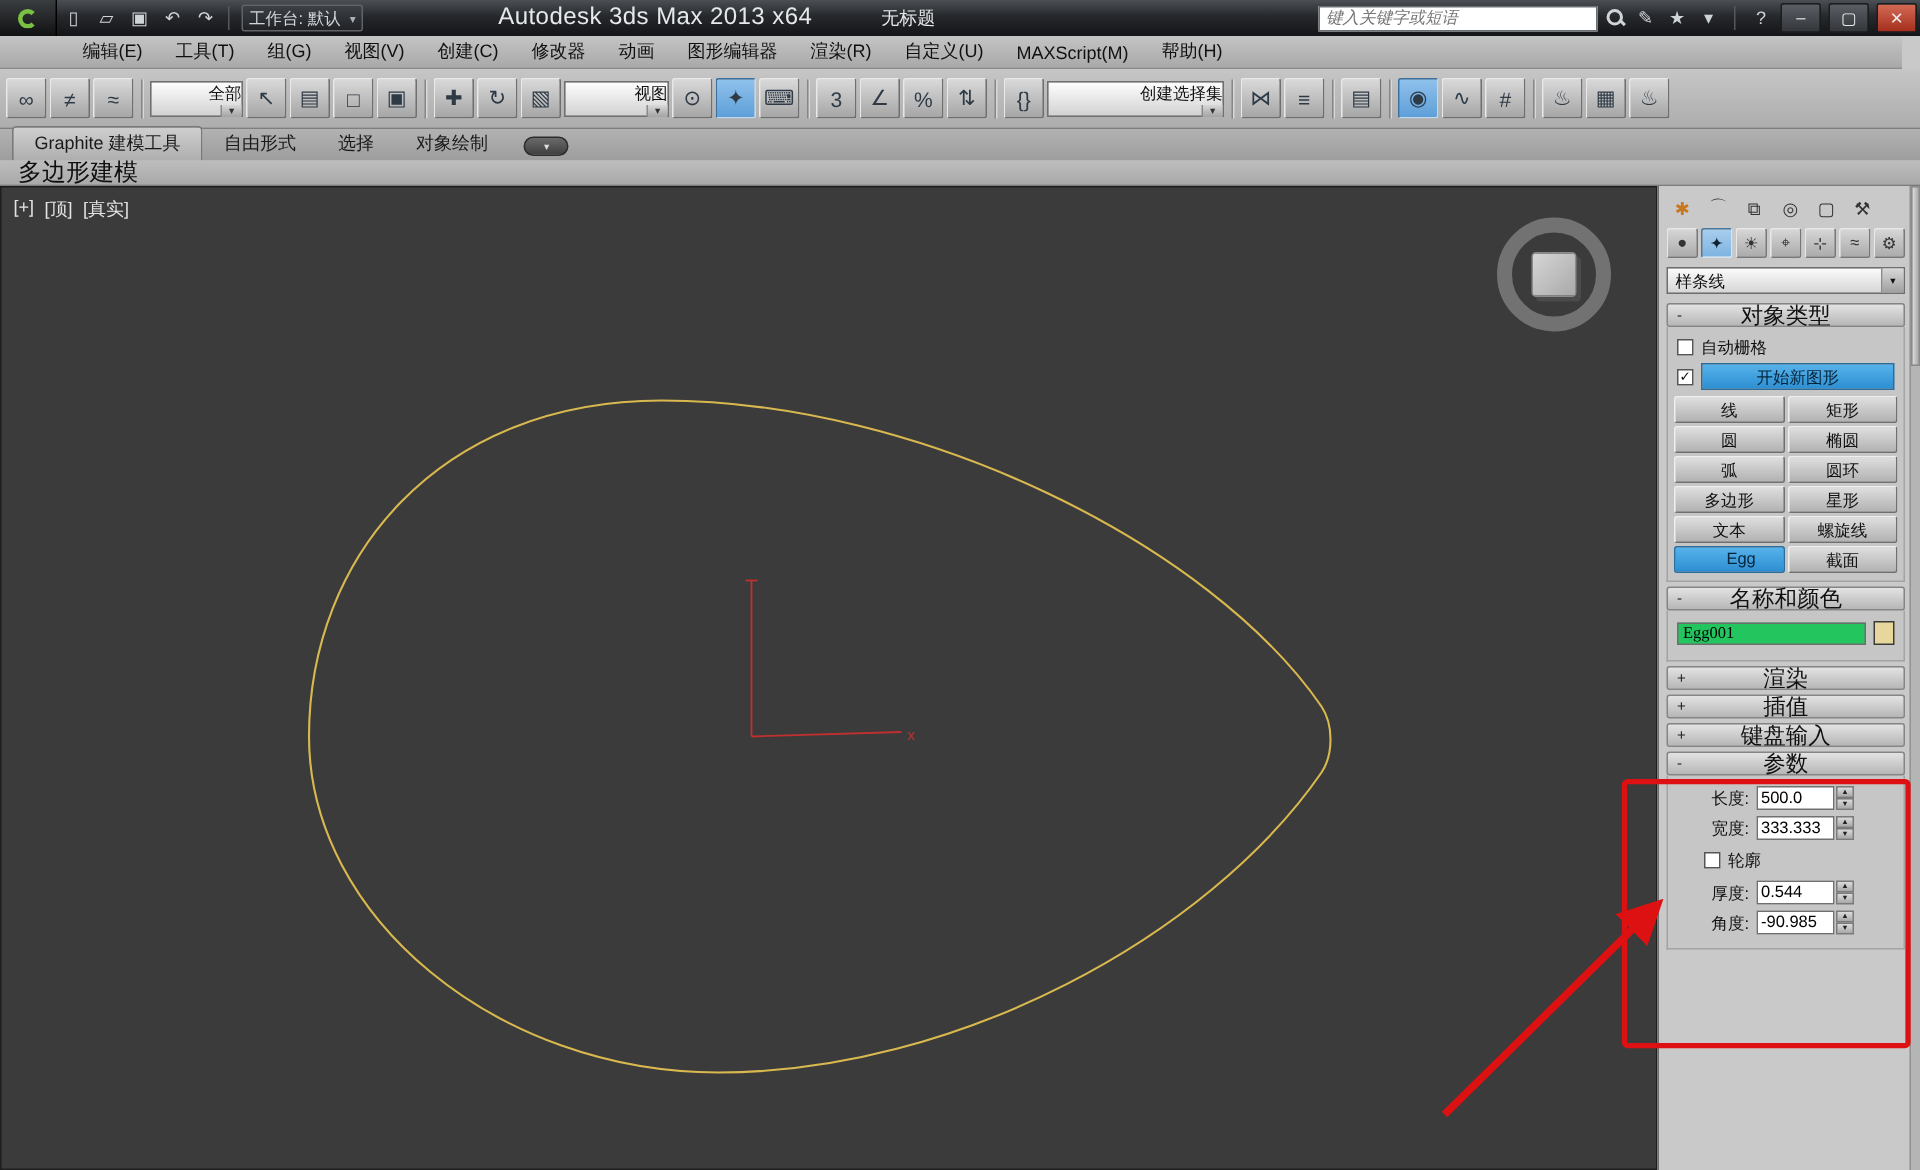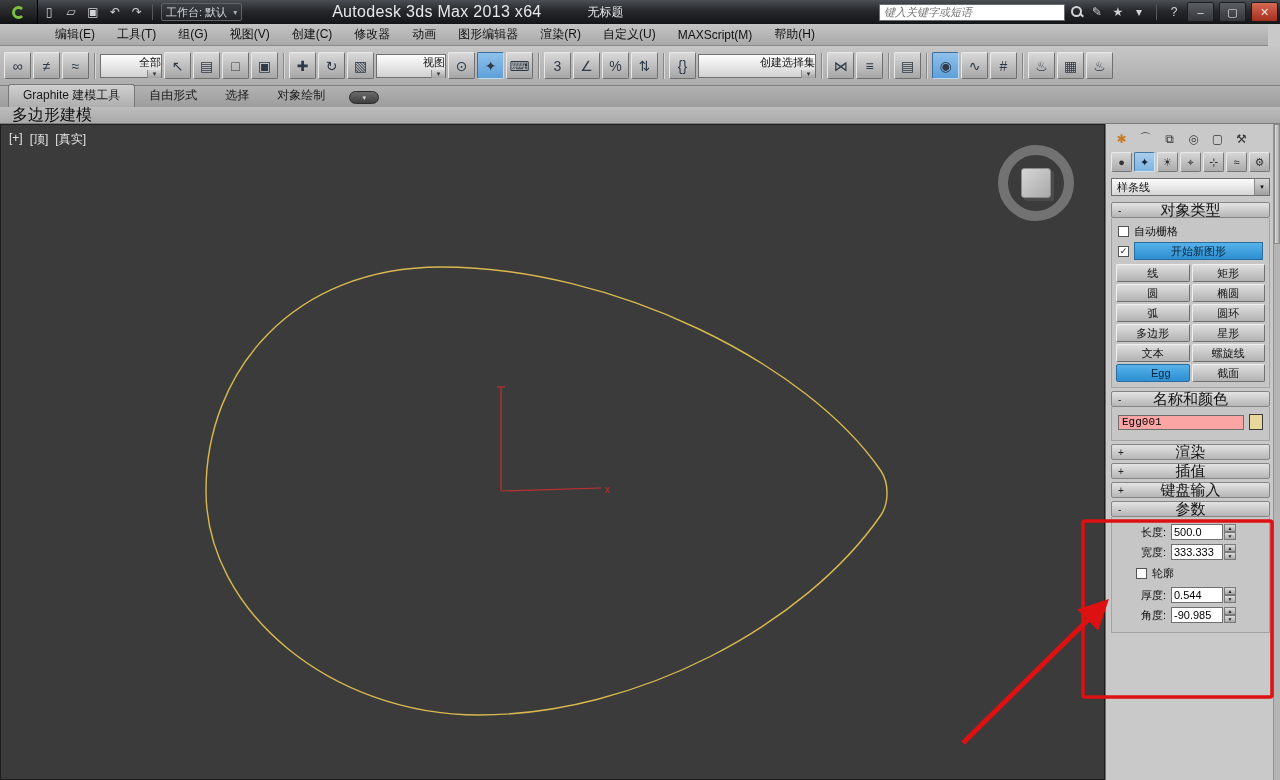--- a/index.html
+++ b/index.html
@@ -78,21 +78,21 @@
   .ro-sign { position:absolute; left:6px; font-size:10px; color:#222; }
   .ro-title { flex:1; text-align:center; font-size:15px; color:#101010; }
   .ro-body { border:1px solid #a4a4a4; border-top:none; background:#c6c6c6; padding:3px 4px 5px; }
   .chk-row { display:flex; align-items:center; gap:5px; margin:3px 2px; }
   .chk { width:11px; height:11px; background:#fff; border:1px solid #555; display:flex; align-items:center; justify-content:center; font-size:9px; color:#111; line-height:1; }
   .btn-blue { flex:1; height:18px; background:linear-gradient(#56b2ea,#2d8fd2); border:1px solid #2a6d9c; display:flex; align-items:center; justify-content:center; font-size:11px; color:#06243a; }
   .shape-grid { display:grid; grid-template-columns:1fr 1fr; gap:2px; margin-top:4px; }
   .shape-btn { height:18px; background:linear-gradient(#dedede,#b2b2b2); border:1px solid; border-color:#efefef #6f6f6f #6f6f6f #efefef; border-radius:2px; display:flex; align-items:center; justify-content:center; font-size:11px; color:#111; }
   .shape-btn.active { background:linear-gradient(#56b2ea,#2d8fd2); border-color:#2a6d9c; color:#06243a;padding-left:16px; }
   .name-row { display:flex; align-items:center; gap:5px; padding:4px 2px 5px; }
-  .name-input { width:126px; height:15px; border:1px solid #6e6e6e; background:#fca5a5; font-size:11px; padding:0 3px; font-family:Liberation Mono, monospace; }
+  .name-input { width:126px; height:15px; border:1px solid #6e6e6e; background:#22c55e; font-size:11px; padding:0 3px; font-family:Liberation Serif, serif; }
   .swatch { width:17px; height:16px; background:#e7d79c; border:1px solid #3a3a3a; }
   .param-row { display:flex; align-items:center; margin:4px 2px; }
   .param-label { width:48px; text-align:right; margin-right:5px; font-size:11px; }
   .spin-field { width:52px; height:16px; background:#fff; border:1px solid #707070; font-size:11px; padding:0 2px; font-family:"Liberation Sans","DejaVu Sans",sans-serif; }
   .spinner { width:12px; height:16px; display:flex; flex-direction:column; margin-left:1px; }
   .spinner span { flex:1; background:linear-gradient(#dcdcdc,#a8a8a8); border:1px solid #7a7a7a; font-size:5px; line-height:6px; text-align:center; color:#222; }
   .outline-row { display:flex; align-items:center; gap:5px; margin:6px 2px 6px 20px; }
 
   
   .anno { position:absolute; left:0; top:0; width:1280px; height:780px; z-index:60; pointer-events:none; }

